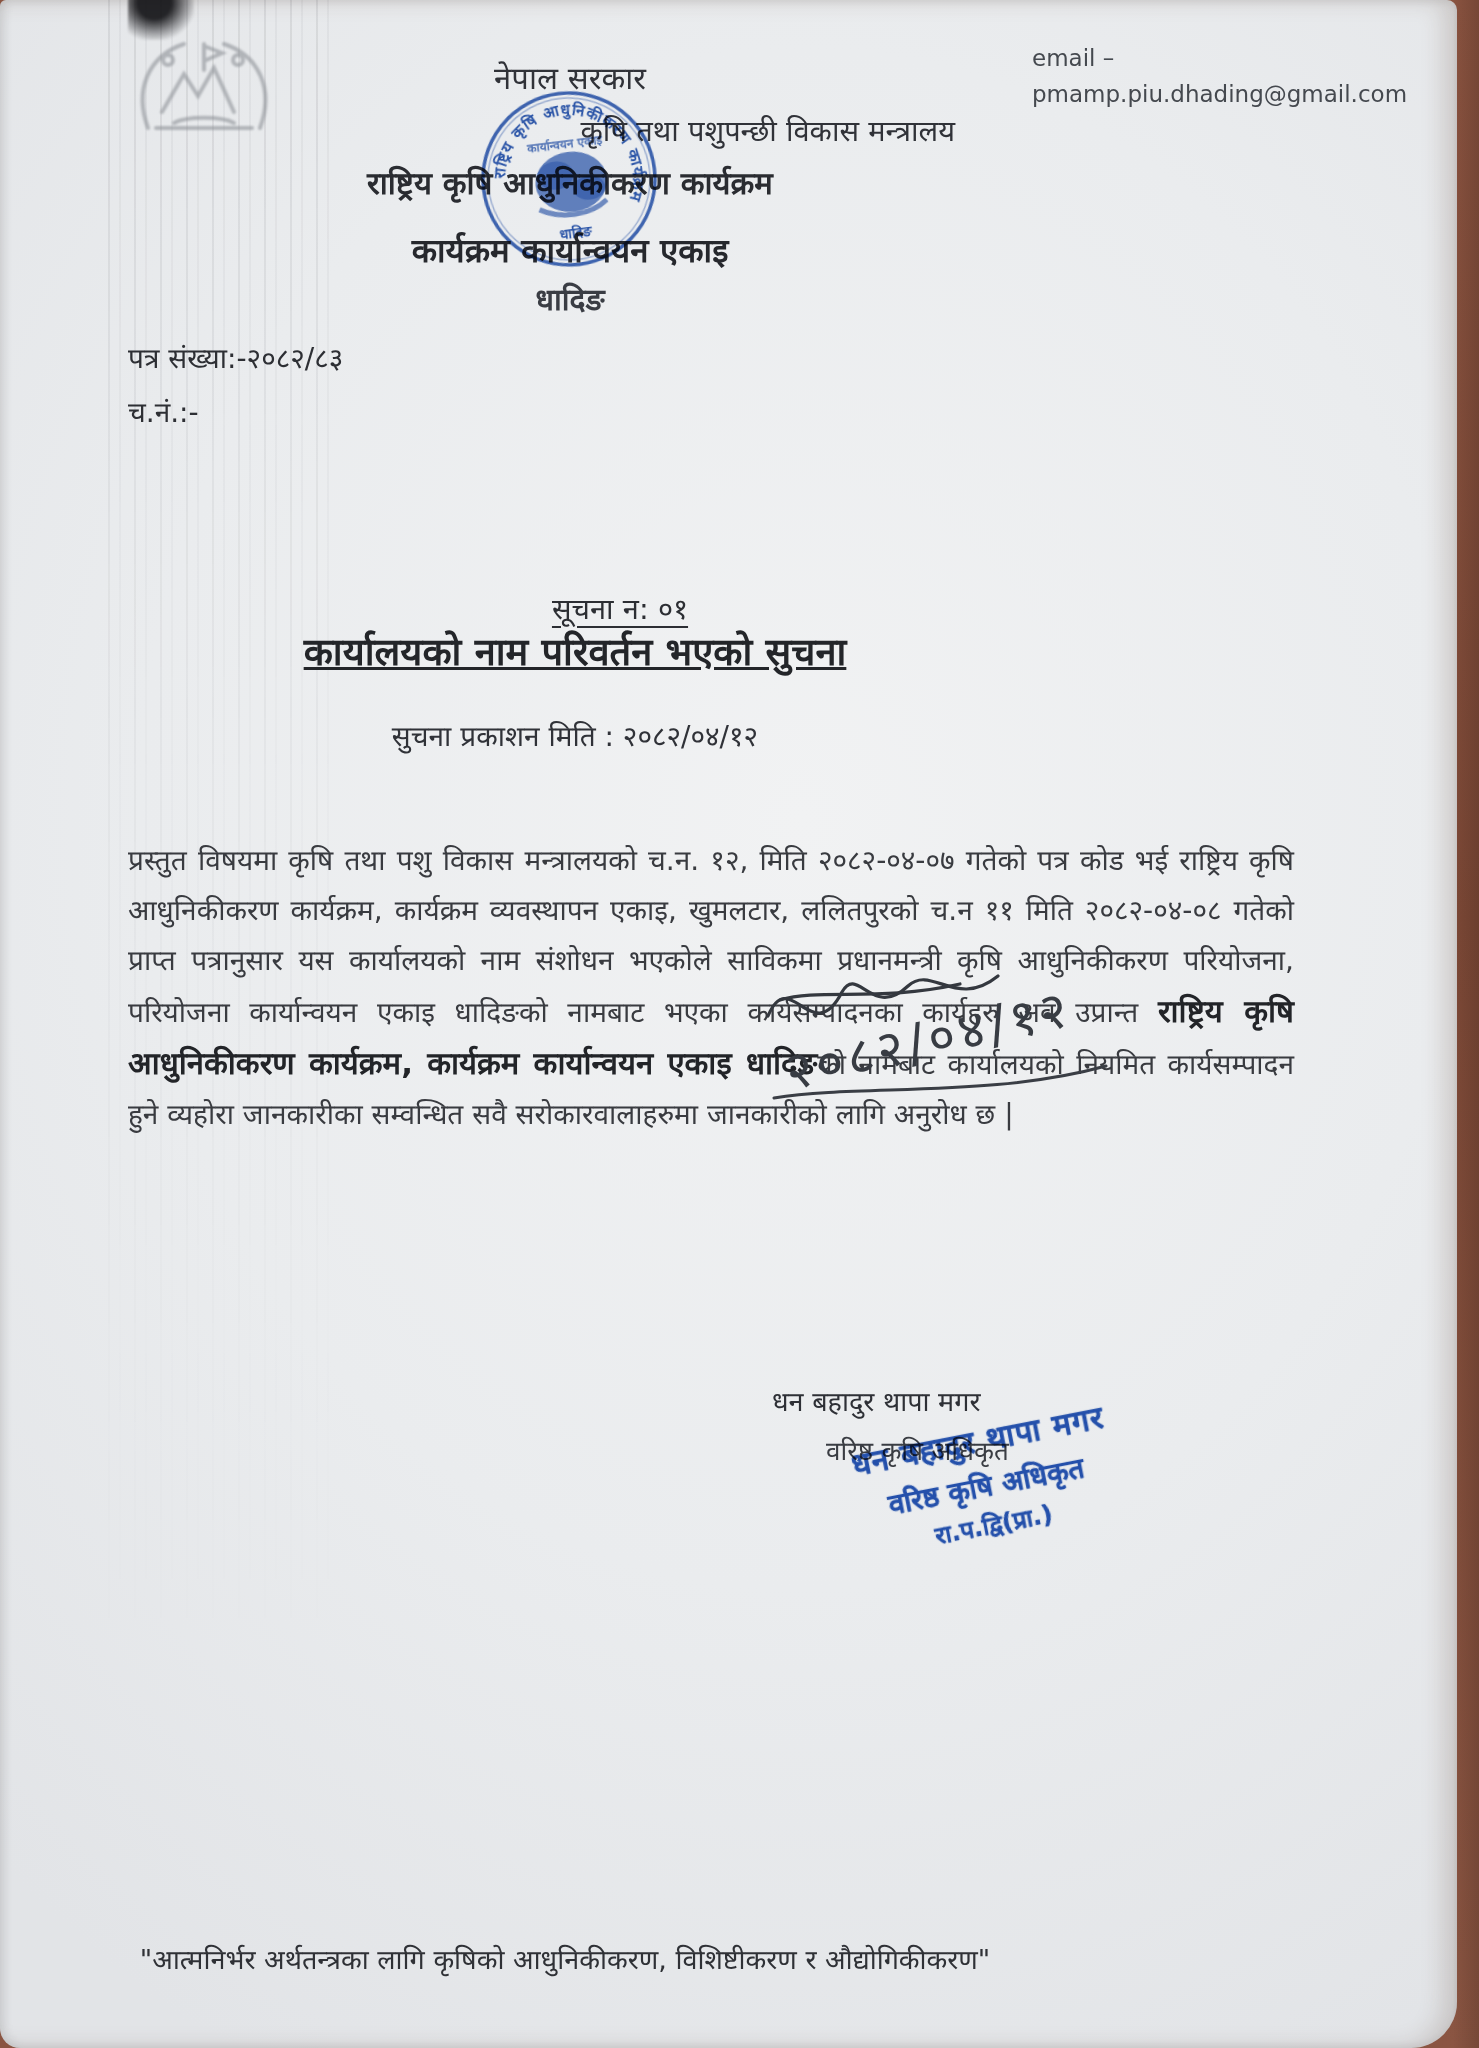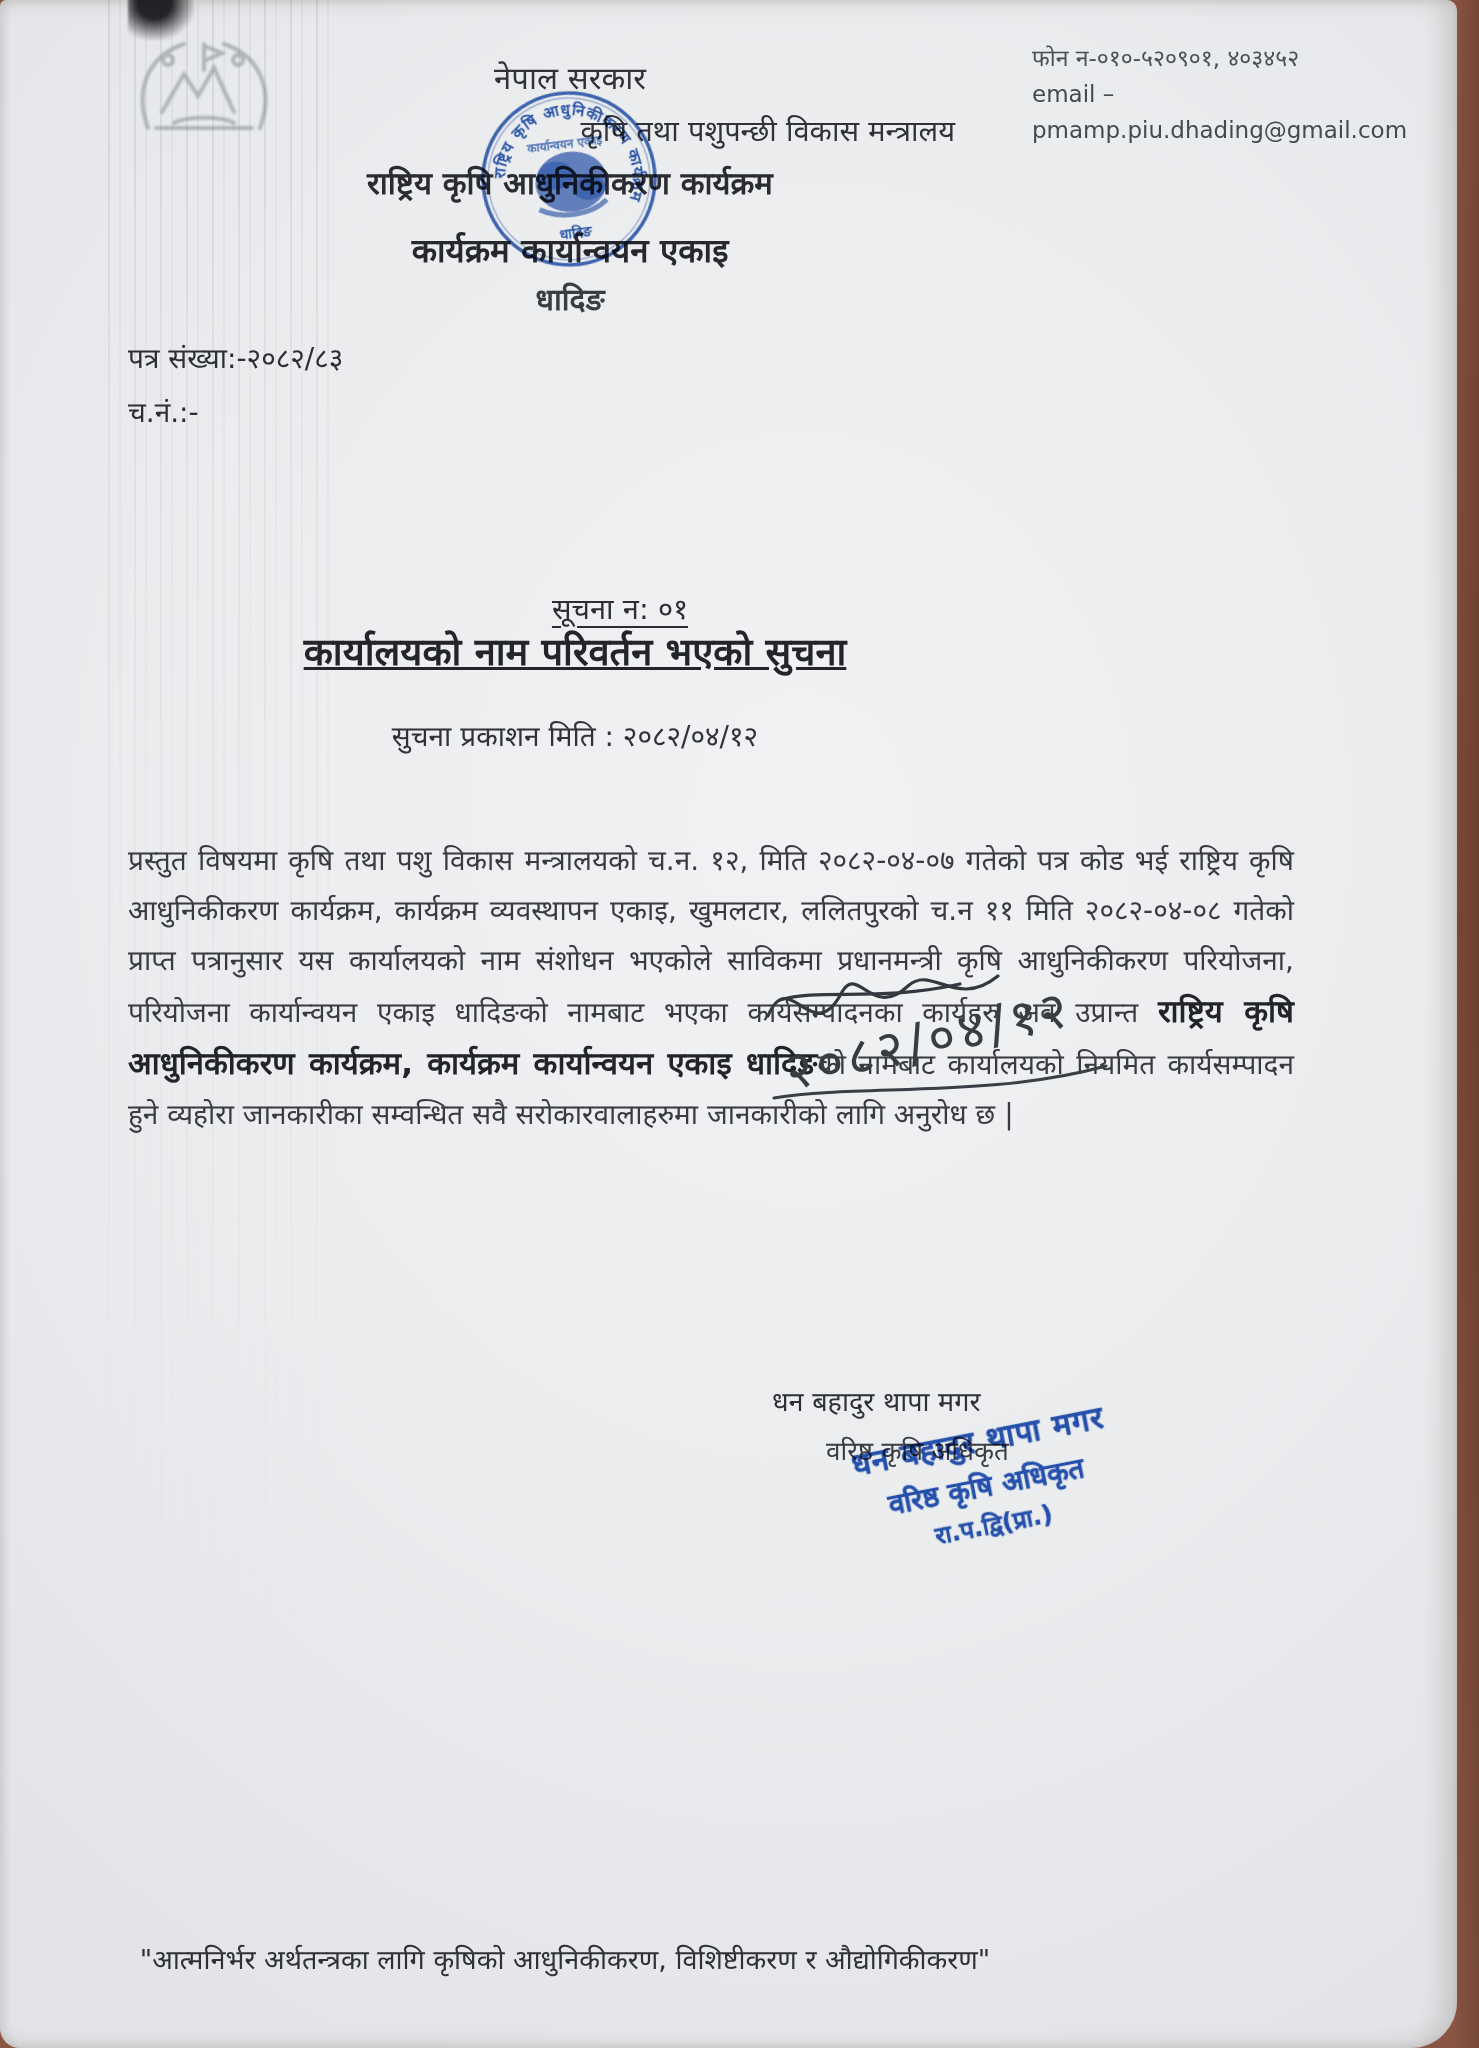--- a/index.html
+++ b/index.html
@@ -95,21 +95,20 @@
 
     <div class="hdr">
       <div class="l1">नेपाल सरकार</div>
       <div class="l2">कृषि तथा पशुपन्छी विकास मन्त्रालय</div>
       <div class="l3">राष्ट्रिय कृषि आधुनिकीकरण कार्यक्रम</div>
       <div class="l4">कार्यक्रम कार्यान्वयन एकाइ</div>
       <div class="l5">धादिङ</div>
     </div>
 
     <div class="contact">
-      <div>फोन न-०१०-५२०९०१, ४०३४५२</div>
       <div class="email">email –pmamp.piu.dhading@gmail.com</div>
     </div>
 
     <svg class="round-stamp" viewBox="0 0 186 186">
       <defs>
         <path id="ringPath" d="M93,93 m-64,0 a64,64 0 1,1 128,0 a64,64 0 1,1 -128,0"></path>
       </defs>
       <circle cx="93" cy="93" r="86" fill="none" stroke="#2050ae" stroke-width="3.5" opacity=".9"></circle>
       <circle cx="93" cy="93" r="81" fill="none" stroke="#2050ae" stroke-width="1.5" opacity=".4"></circle>
       <text font-size="15.5" fill="#2050ae" font-weight="bold" letter-spacing="1">

